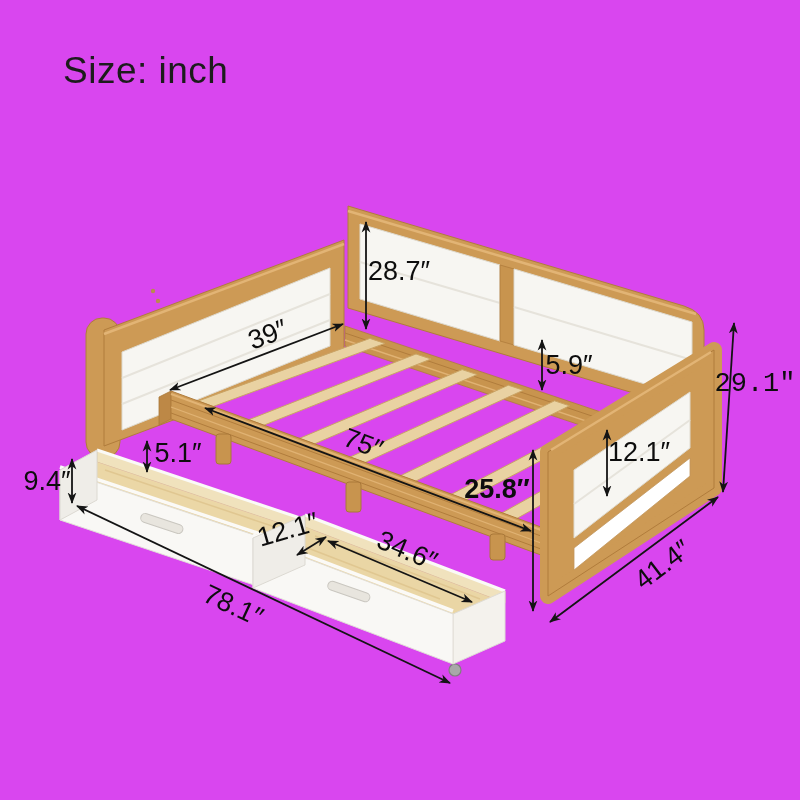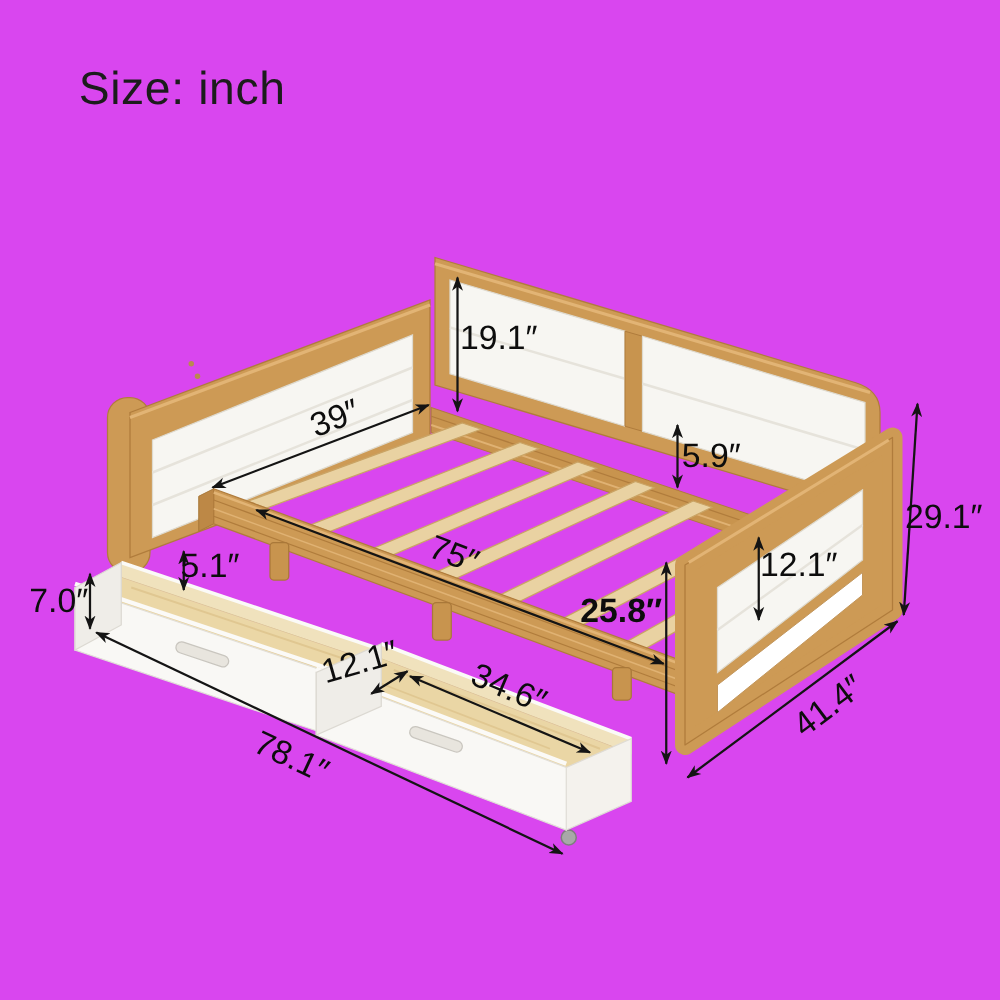--- a/index.html
+++ b/index.html
@@ -131,27 +131,27 @@
       <line x1="72" y1="459" x2="72" y2="503" marker-start="url(#ah)" marker-end="url(#ah)"></line>
       <line x1="607" y1="430" x2="607" y2="496" marker-start="url(#ah)" marker-end="url(#ah)"></line>
       <line x1="533" y1="450" x2="533" y2="611" marker-start="url(#ah)" marker-end="url(#ah)"></line>
       <line x1="297" y1="555" x2="326" y2="537" marker-start="url(#ah)" marker-end="url(#ah)"></line>
       <line x1="328" y1="541" x2="472" y2="602" marker-start="url(#ah)" marker-end="url(#ah)"></line>
       <line x1="550" y1="622" x2="718" y2="497" marker-start="url(#ah)" marker-end="url(#ah)"></line>
       <line x1="77" y1="506" x2="450" y2="683" marker-start="url(#ah)" marker-end="url(#ah)"></line>
     </g>
   </svg>
 
-  <span class="dim" style="left:399px;top:271px;transform:translate(-50%,-50%);">19.1″</span>
+  <span class="dim" style="left:399px;top:271px;transform:translate(-50%,-50%);">28.7″</span>
   <span class="dim" style="left:268px;top:335px;transform:translate(-50%,-50%) rotate(-21deg);">39″</span>
   <span class="dim" style="left:569px;top:365px;transform:translate(-50%,-50%);">5.9″</span>
-  <span class="dim" style="left:755px;top:414px;transform:translate(-50%,-50%);">29.1″</span>
+  <span class="dim" style="left:755px;top:384px;transform:translate(-50%,-50%);font-family:Liberation Mono, monospace;">29.1″</span>
   <span class="dim" style="left:363px;top:444px;transform:translate(-50%,-50%) rotate(21deg);">75″</span>
-  <span class="dim" style="left:168px;top:453px;transform:translate(-50%,-50%);">5.1″</span>
-  <span class="dim" style="left:47px;top:481px;transform:translate(-50%,-50%);">7.0″</span>
+  <span class="dim" style="left:178px;top:453px;transform:translate(-50%,-50%);">5.1″</span>
+  <span class="dim" style="left:47px;top:481px;transform:translate(-50%,-50%);">9.4″</span>
   <span class="dim" style="left:639px;top:452px;transform:translate(-50%,-50%);">12.1″</span>
   <span class="dim" style="left:497px;top:489px;transform:translate(-50%,-50%);font-weight:bold;">25.8″</span>
   <span class="dim" style="left:288px;top:530px;transform:translate(-50%,-50%) rotate(-16deg);">12.1″</span>
   <span class="dim" style="left:407px;top:551px;transform:translate(-50%,-50%) rotate(23deg);">34.6″</span>
   <span class="dim" style="left:663px;top:565px;transform:translate(-50%,-50%) rotate(-37deg);">41.4″</span>
   <span class="dim" style="left:233px;top:606px;transform:translate(-50%,-50%) rotate(25deg);">78.1″</span>
 
 </div>
 
 </body></html>

